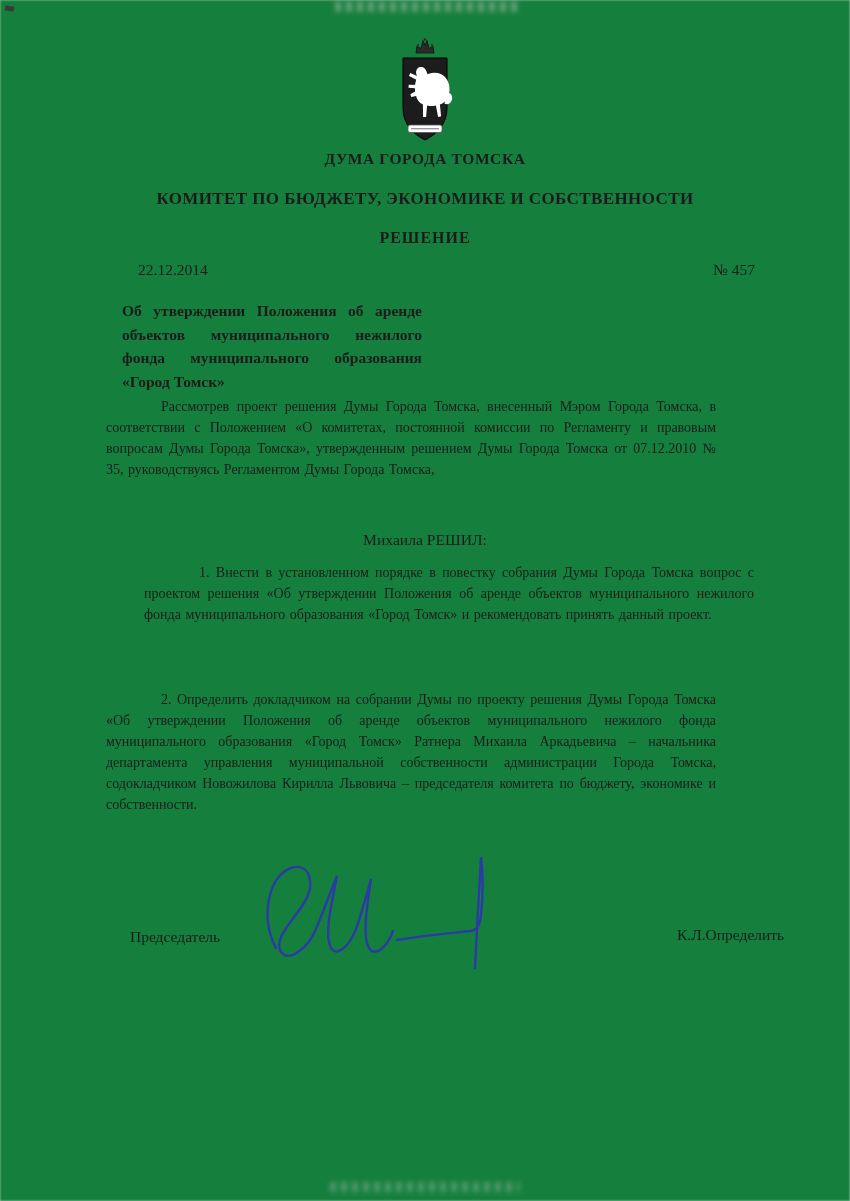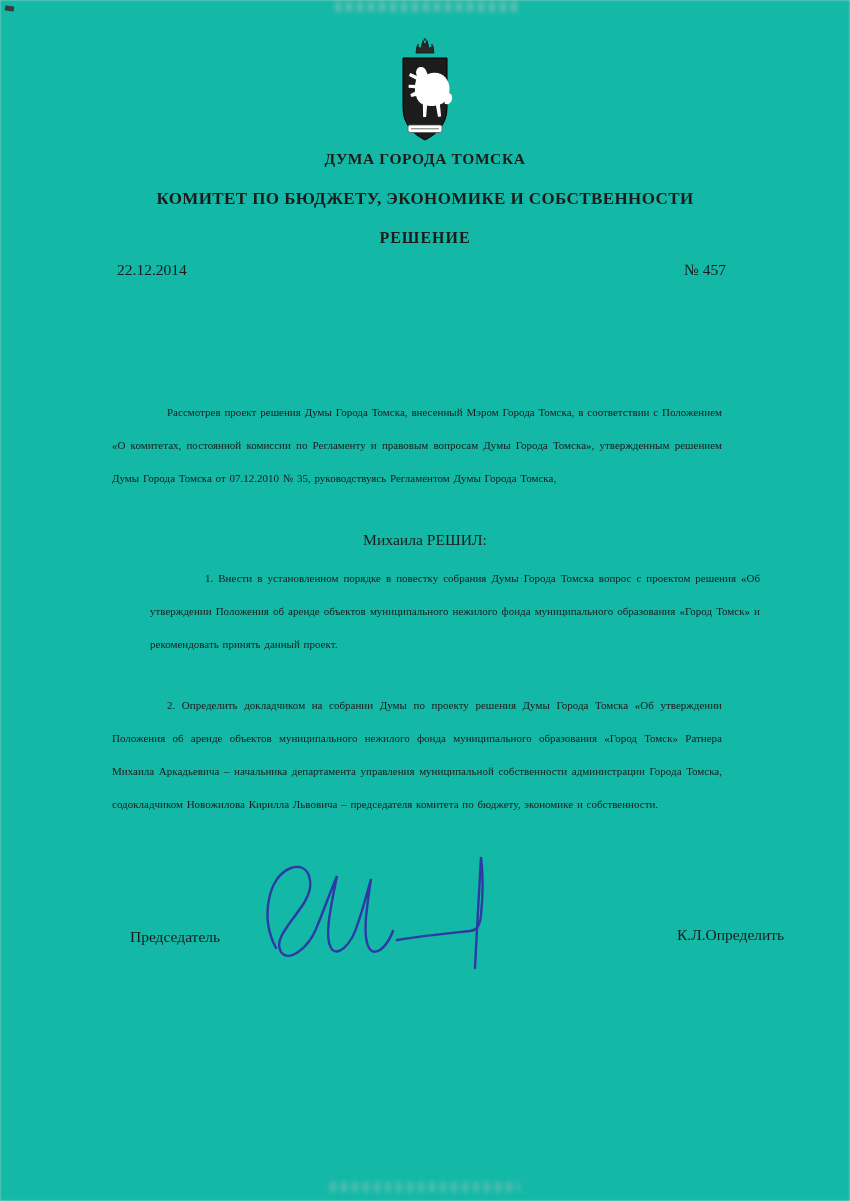--- a/index.html
+++ b/index.html
@@ -1,20 +1,20 @@
 <!DOCTYPE html>
 <html><head>
 <meta charset="utf-8">
 <style>
   html,body { margin:0; padding:0; background:#e9e9e9; }
   .page {
     position:relative;
     width:850px; height:1201px;
     margin:0 auto;
-    background:#14b8a6;
+    background:#15803d;
     font-family:"Liberation Serif", serif;
     color:#1b1b1b;
     overflow:hidden;
     box-shadow:inset 0 0 2px #dcdcdc;
   }
   .abs { position:absolute; }
 
   
   .ghost {
     position:absolute;
@@ -42,32 +42,32 @@
   .committee {
     left:0; top:189px; width:850px;
     text-align:center; font-weight:bold;
     font-size:17px; letter-spacing:.4px;
   }
   .doc-type {
     left:0; top:229px; width:850px;
     text-align:center; font-weight:bold;
     font-size:16px; letter-spacing:1px;
   }
-  .doc-date { left:117px; top:261px; font-size:15.5px; }
-  .doc-number { left:684px; top:261px; font-size:15.5px; }
+  .doc-date { left:138px; top:261px; font-size:15.5px; }
+  .doc-number { left:713px; top:261px; font-size:15.5px; }
 
   .subject {
     left:122px; top:299px; width:300px;
     font-weight:bold; font-size:15.5px;
     line-height:23.5px; text-align:justify;
   }
 
   .para {
-    left:112px; width:610px;
-    font-size:11px; line-height:33px;
+    left:106px; width:610px;
+    font-size:14px; line-height:21px;
     text-align:justify; text-indent:55px;
     word-spacing:1px;
   }
   .preamble { top:396px; }
   .resolve-heading {
     left:0; top:531px; width:850px;
     text-align:center; font-size:15.6px;
   }
   .item1 { top:562px;margin-left:38px; }
   .item2 { top:689px; }
@@ -112,20 +112,21 @@
       </g>
     </svg>
   </div>
 
   <div class="abs org-name">ДУМА ГОРОДА ТОМСКА</div>
   <div class="abs committee">КОМИТЕТ ПО БЮДЖЕТУ, ЭКОНОМИКЕ И СОБСТВЕННОСТИ</div>
   <div class="abs doc-type">РЕШЕНИЕ</div>
   <div class="abs doc-date">22.12.2014</div>
   <div class="abs doc-number">№ 457</div>
 
+  <div class="abs subject">Об утверждении Положения об аренде объектов муниципального нежилого фонда муниципального образования «Город Томск»</div>
 
   <div class="abs para preamble">Рассмотрев проект решения Думы Города Томска, внесенный Мэром Города Томска, в соответствии с Положением «О комитетах, постоянной комиссии по Регламенту и правовым вопросам Думы Города Томска», утвержденным решением Думы Города Томска от 07.12.2010 № 35, руководствуясь Регламентом Думы Города Томска,</div>
   <div class="abs resolve-heading">Михаила РЕШИЛ:</div>
   <div class="abs para item1">1. Внести в установленном порядке в повестку собрания Думы Города Томска вопрос с проектом решения «Об утверждении Положения об аренде объектов муниципального нежилого фонда муниципального образования «Город Томск» и рекомендовать принять данный проект.</div>
   <div class="abs para item2">2. Определить докладчиком на собрании Думы по проекту решения Думы Города Томска «Об утверждении Положения об аренде объектов муниципального нежилого фонда муниципального образования «Город Томск» Ратнера Михаила Аркадьевича – начальника департамента управления муниципальной собственности администрации Города Томска, содокладчиком Новожилова Кирилла Львовича – председателя комитета по бюджету, экономике и собственности.</div>
 
   <div class="abs sig-title">Председатель</div>
   <div class="abs sig-name">К.Л.Определить</div>
 
   <div class="abs signature">

